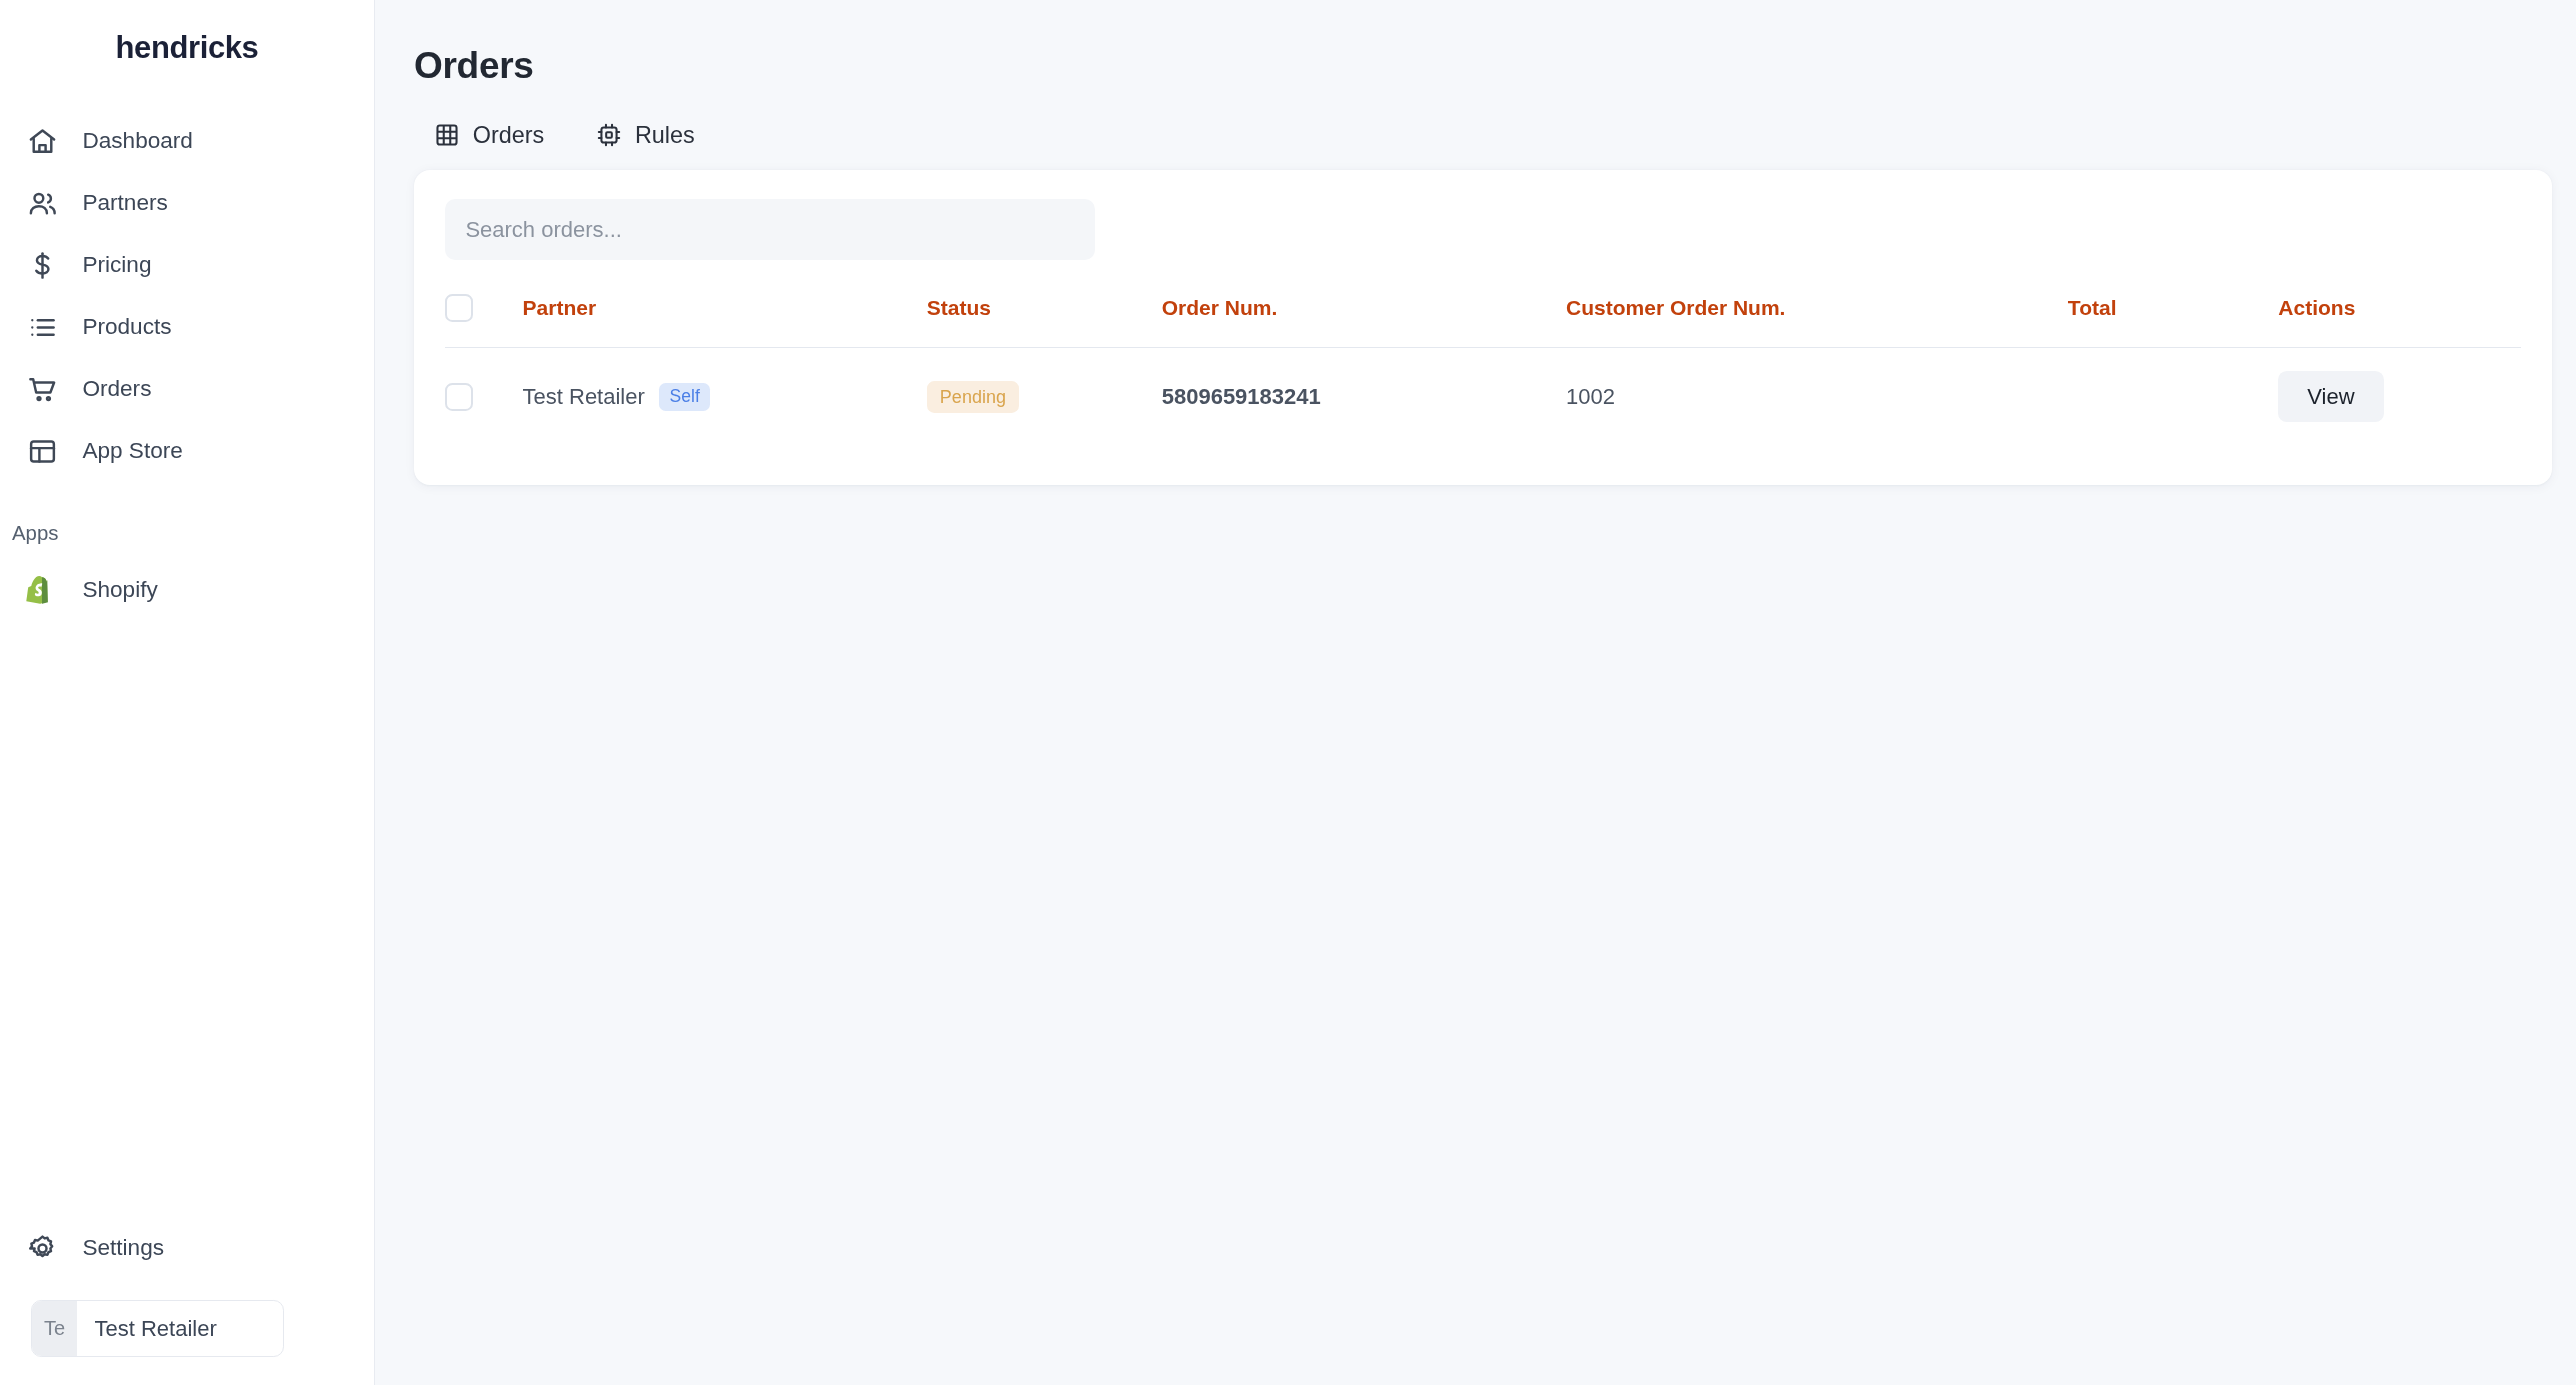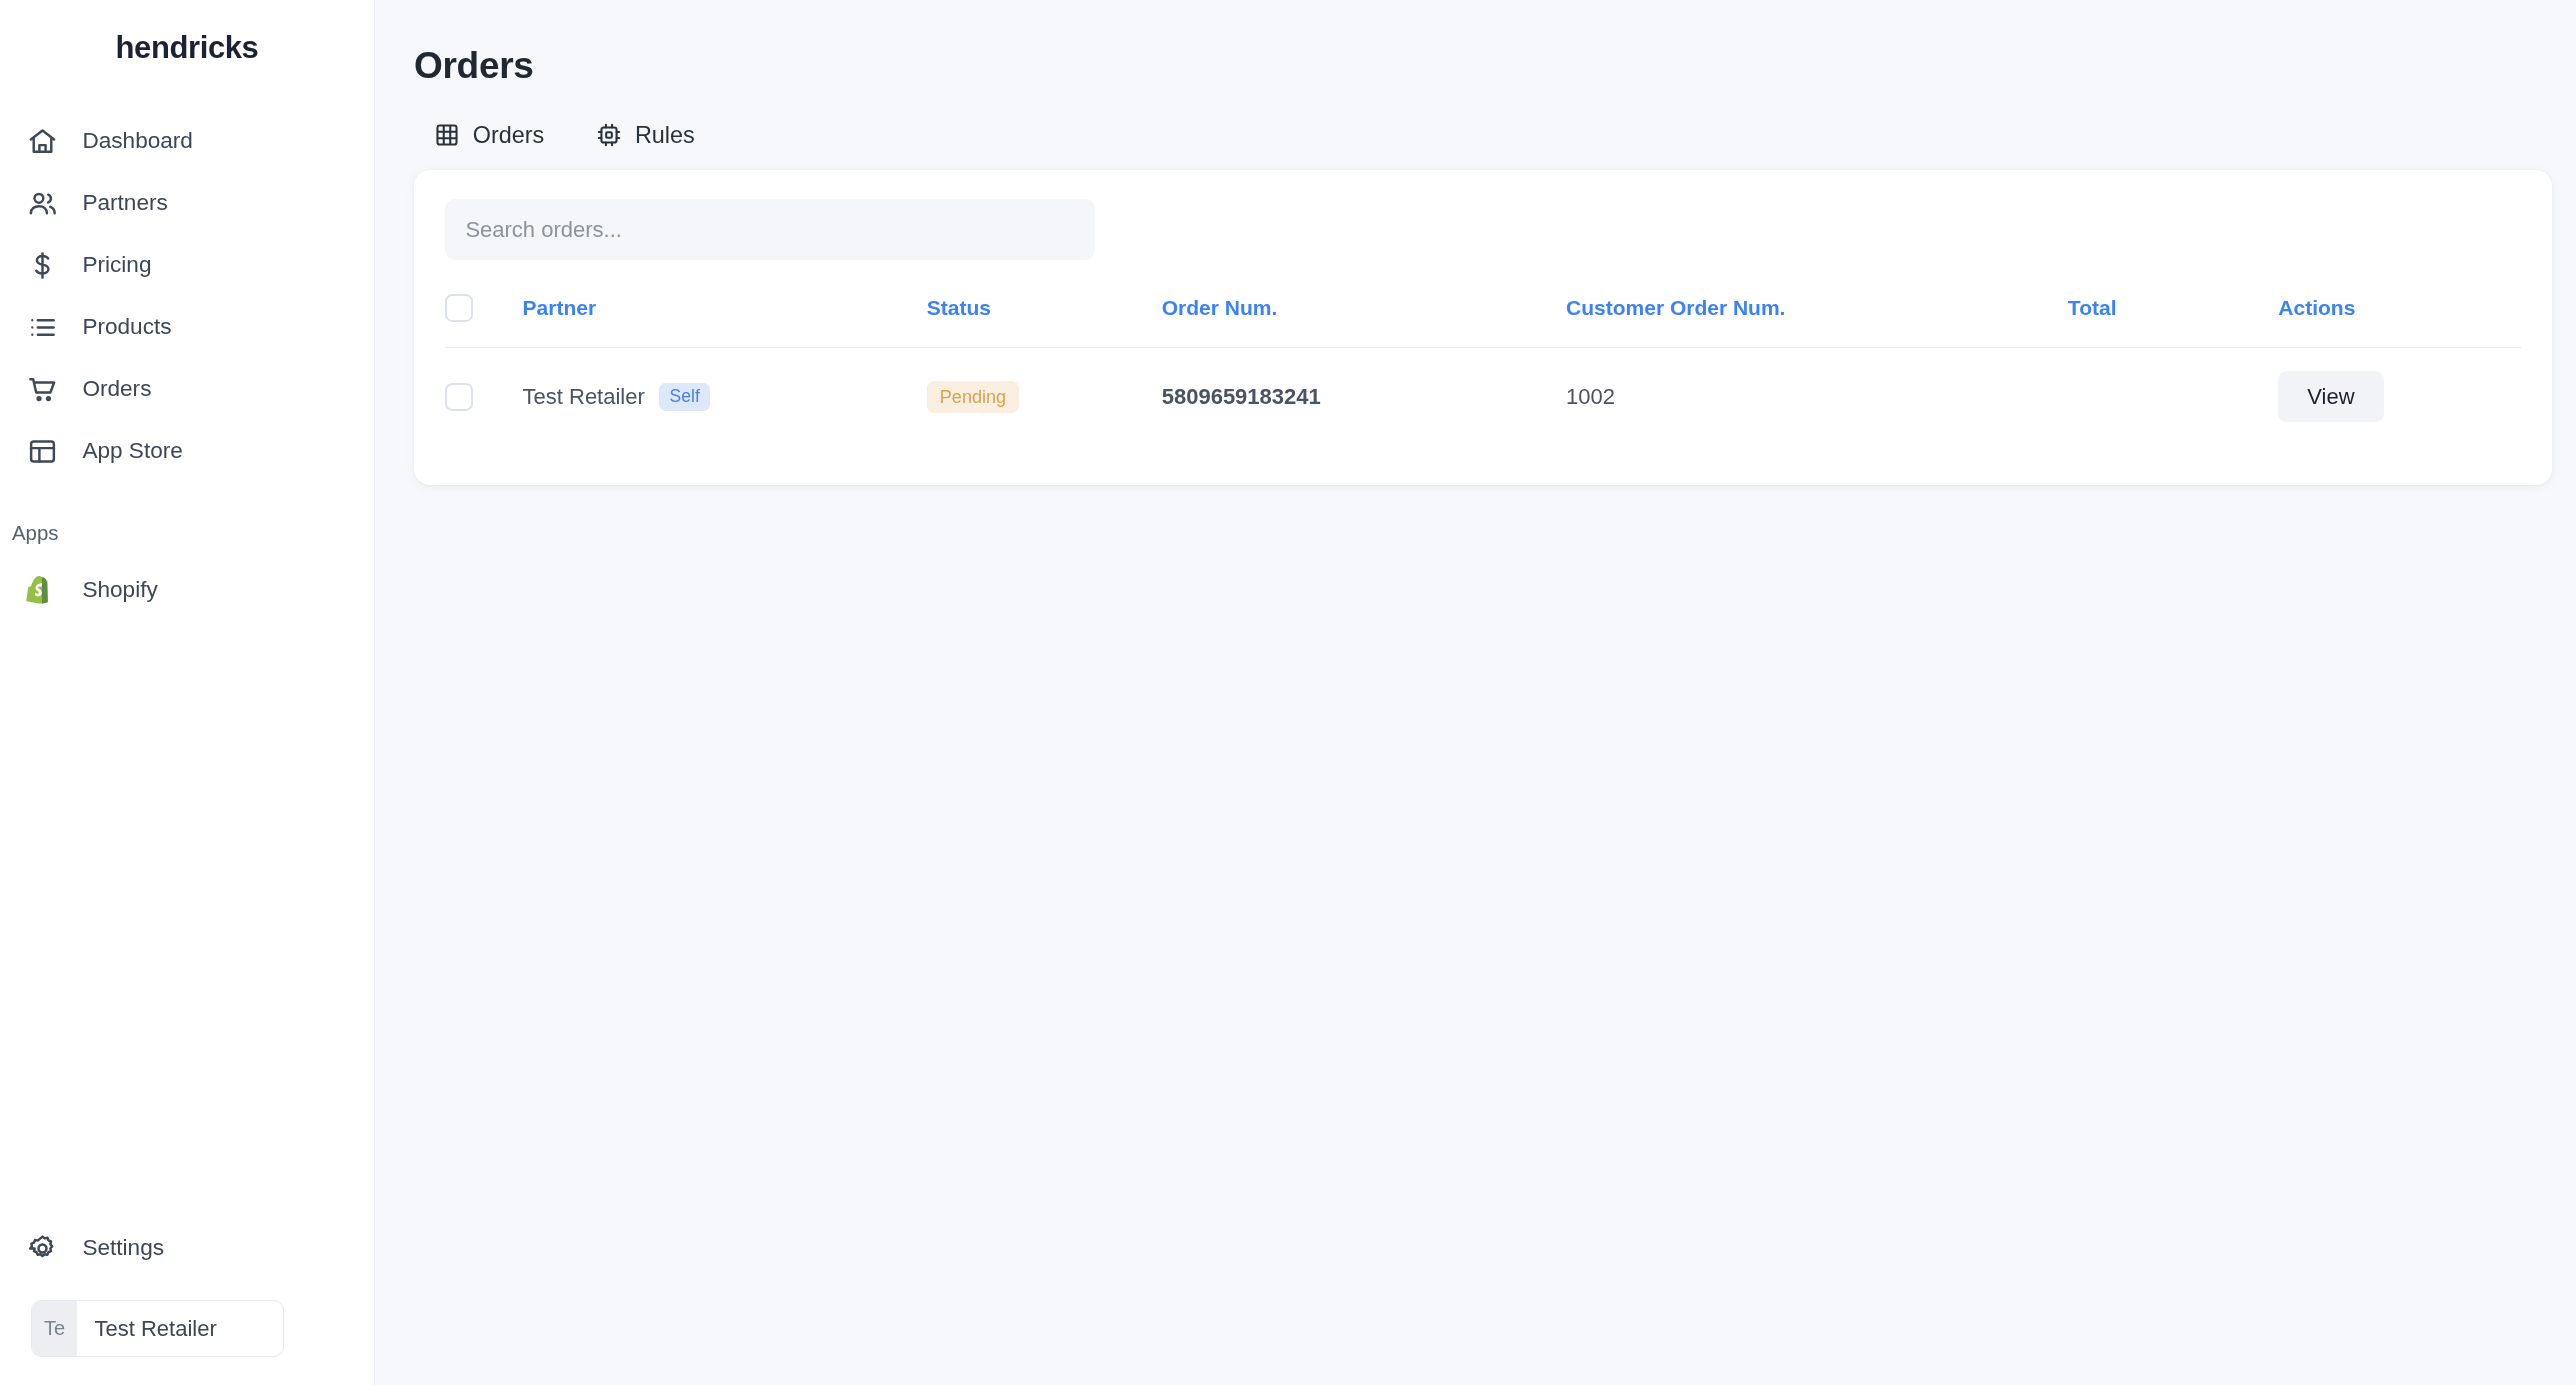--- a/index.html
+++ b/index.html
@@ -174,21 +174,21 @@
   table.orders {
     width: 100%;
     border-collapse: collapse;
     margin-top: 34px;
     table-layout: fixed;
   }
   table.orders th {
     text-align: left;
     font-size: 21px;
     font-weight: 700;
-    color: #3b82f6;
+    color: #c2410c;
     padding: 0 0 25px 0;
     vertical-align: middle;
   }
   table.orders tbody td {
     font-size: 22px;
     color: #4a5361;
     padding: 23.4px 0 23.4px 0;
     border-top: 1.5px solid #e4e8ef;
     vertical-align: middle;
   }

